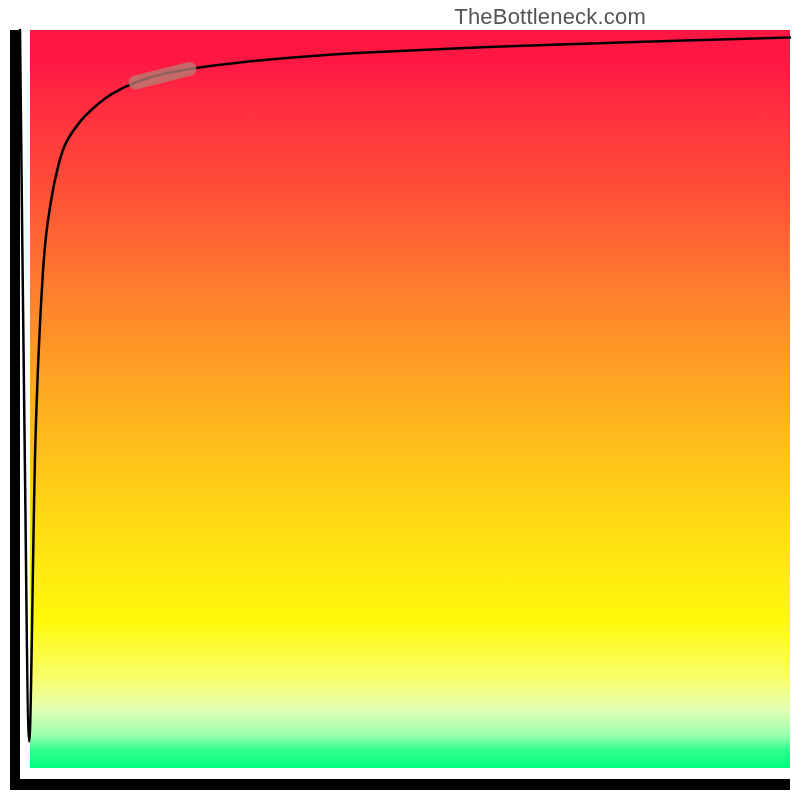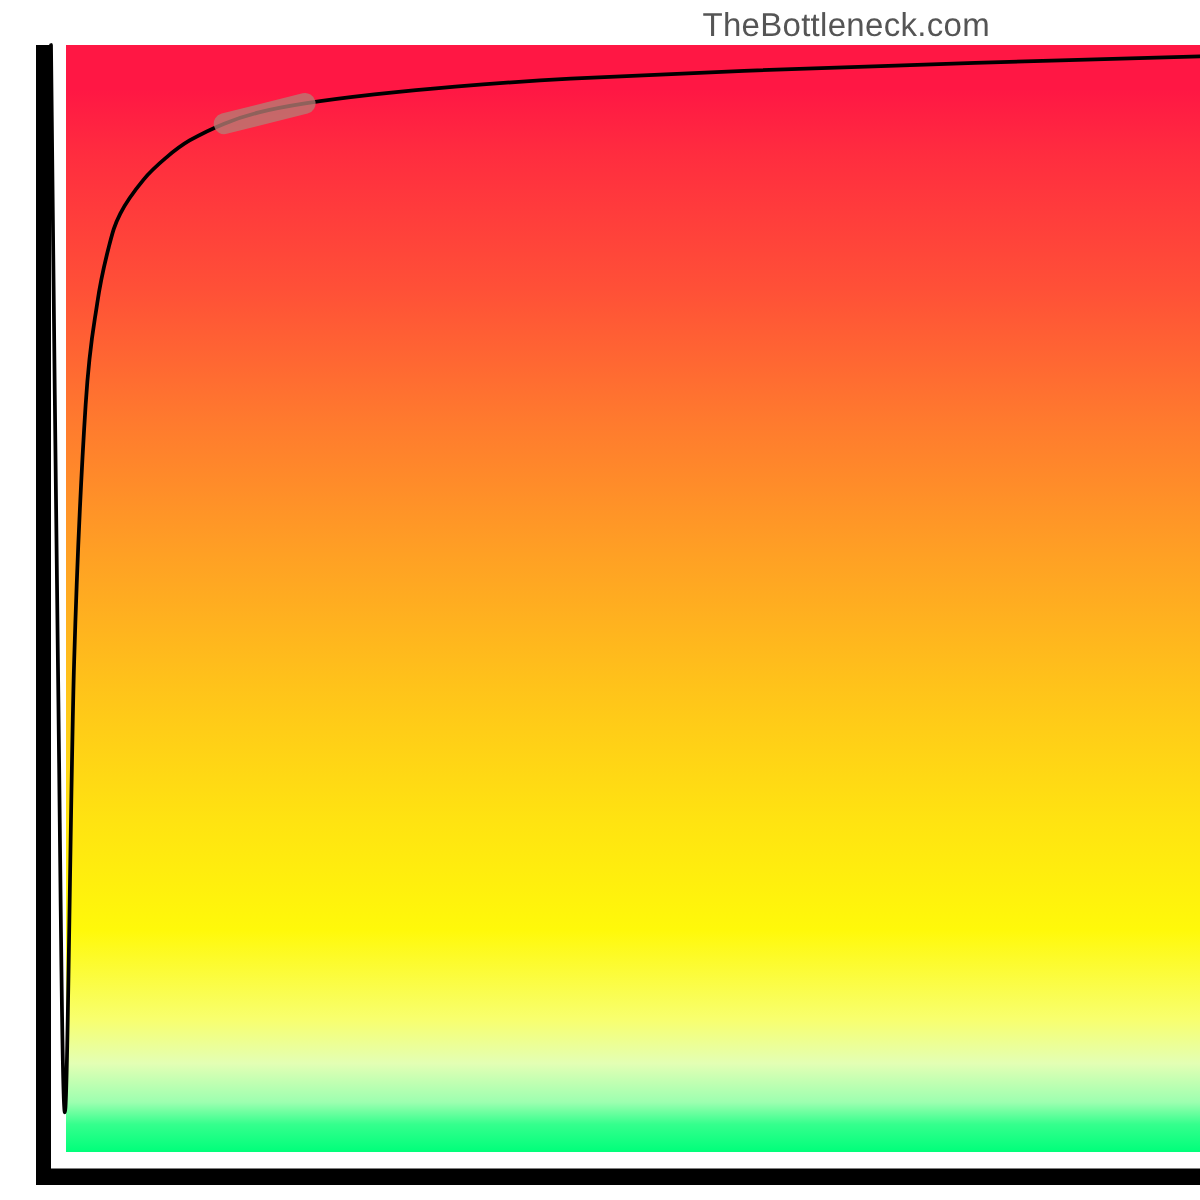--- a/index.html
+++ b/index.html
@@ -6,21 +6,21 @@
   body {
     width: 800px;
     height: 800px;
     background: #ffffff;
     position: relative;
     overflow: hidden;
     font-family: Arial, Helvetica, sans-serif;
   }
   .frame {
     position: absolute;
-    left: 14px;
+    left: 0;
     top: 0;
     width: 656px;
     height: 800px;
     text-align: right;
   }
   .watermark {
     position: absolute;
     top: 4px;
     right: 10px;
     color: #555;

